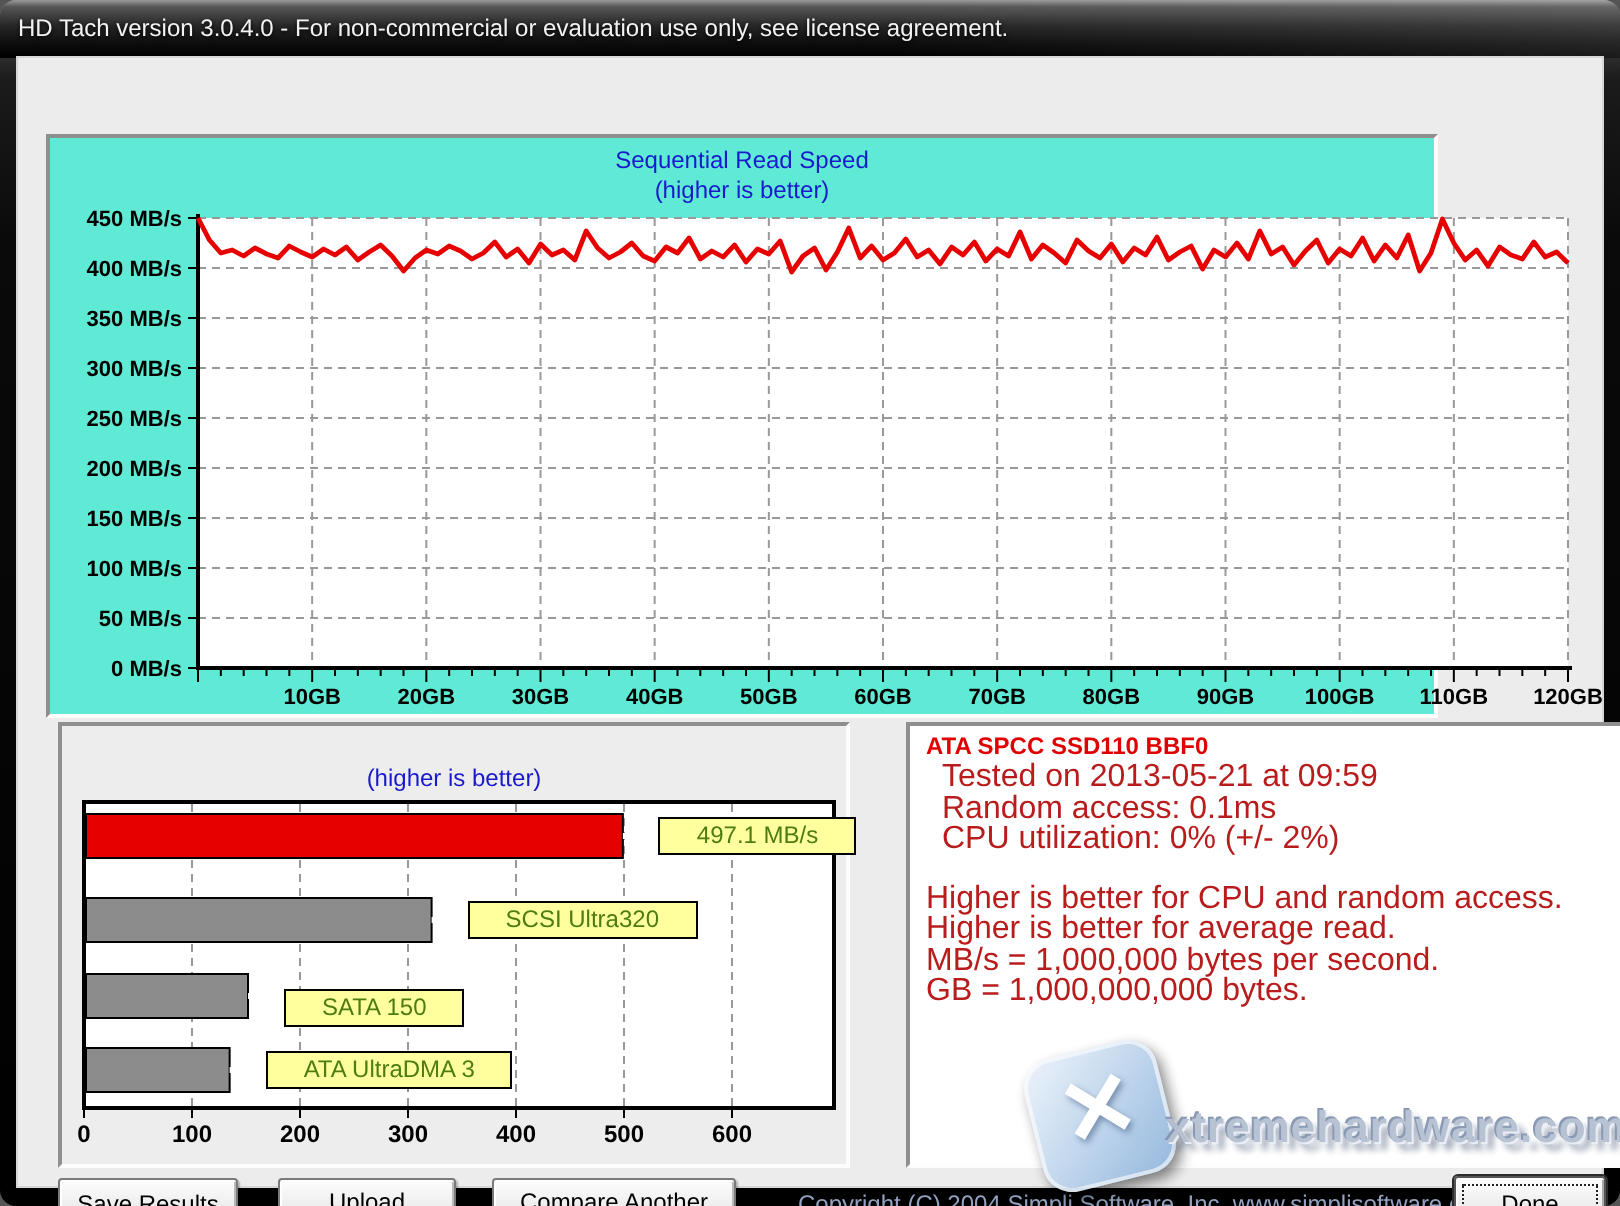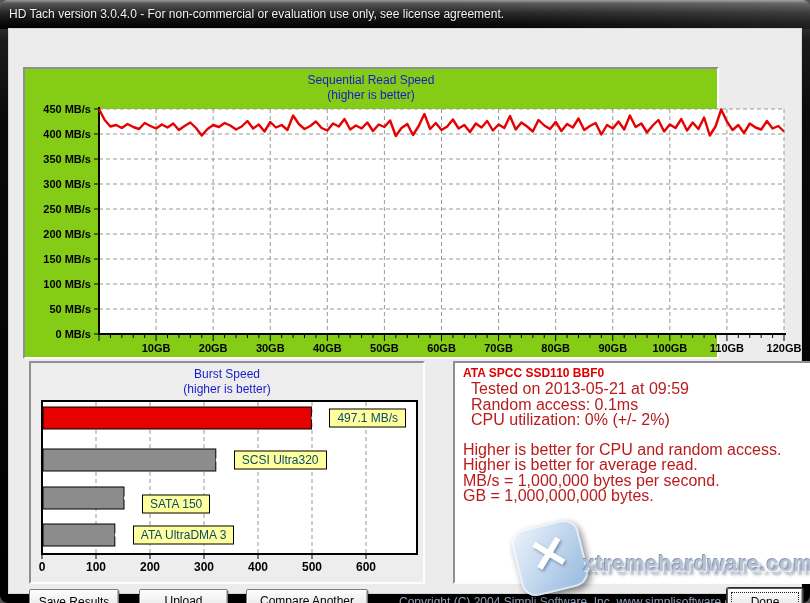--- a/index.html
+++ b/index.html
@@ -18,31 +18,31 @@
   }
   .titletext{
     position:absolute;left:9px;top:0;height:29px;line-height:28px;
     color:#f2f2f2;font-size:12px;text-shadow:0 1px 2px #000;white-space:nowrap;
   }
   .client{
     position:absolute;left:9px;top:29px;width:792px;height:564px;
     background:#ececec;box-shadow:0 0 0 1px #d6d6d6;
   }
   .panel{position:absolute;border:2px solid;border-color:#8f8f8f #fdfdfd #fdfdfd #8f8f8f;}
-  .seq-panel{left:14px;top:38px;width:696px;height:292px;background:#84cc16;}
+  .seq-panel{left:14px;top:38px;width:696px;height:292px;background:#5eead4;}
   .burst-panel{left:20px;top:332px;width:396px;height:223px;background:#ededed;}
   .info-panel{left:444px;top:332px;width:372px;height:223px;background:#ffffff;padding:3px 8px;}
   .chart-title{position:absolute;left:0;right:0;text-align:center;color:#1a1acc;font-size:12px;pointer-events:none;}
   .seq-title{top:4px;}  .seq-sub{top:19px;}
   .burst-title{top:4px;} .burst-sub{top:19px;}
   svg{position:absolute;left:0;top:0;}
   .bar-tag{
     position:absolute;transform:translateY(-50%);
-    background:#ffff9e;border:1px solid #000;color:#0c4a6e;
-    font-size:12px;padding:1px 7px 2px;white-space:nowrap;
+    background:#ffff9e;border:1px solid #000;color:#4d7c0f;
+    font-size:12px;padding:1px 18px 2px;white-space:nowrap;
   }
   .drive-name{color:#e00000;font-weight:bold;font-size:12px;line-height:15px;}
   .info-line{color:#b91c1c;font-size:16px;line-height:15.5px;}
   .indent{padding-left:8px;}
   .spacer{height:14px;}
   .btn{
     position:absolute;height:26px;
     background:linear-gradient(180deg,#fdfdfd,#ececec 60%,#dfdfdf);
     border:1px solid #7a7a7a;border-radius:2px;
     box-shadow:inset 1px 1px 0 #fff, inset -1px -1px 0 #b9b9b9, 1px 1px 1px rgba(0,0,0,.25);
@@ -205,21 +205,20 @@
           <line x1="736.1666666666666" y1="265" x2="736.1666666666666" y2="269" stroke="#000"></line>
           <line x1="747.5833333333333" y1="265" x2="747.5833333333333" y2="269" stroke="#000"></line>
           <line x1="759" y1="265" x2="759" y2="272" stroke="#000"></line>
           <line x1="74" y1="38" x2="74" y2="266" stroke="#000" stroke-width="2"></line>
           <line x1="73" y1="265" x2="761" y2="265" stroke="#000" stroke-width="2"></line>
           <polyline points="74.0,40.0 79.7,51.0 85.4,57.5 91.1,56.0 96.8,59.0 102.5,55.0 108.3,58.0 114.0,60.0 119.7,54.0 125.4,57.0 131.1,59.5 136.8,55.5 142.5,58.5 148.2,54.5 153.9,61.0 159.6,57.0 165.3,53.5 171.0,59.0 176.8,66.5 182.5,60.0 188.2,56.0 193.9,58.0 199.6,54.0 205.3,56.5 211.0,60.5 216.7,57.5 222.4,52.0 228.1,59.5 233.8,55.5 239.5,62.5 245.3,53.0 251.0,58.5 256.7,56.0 262.4,61.0 268.1,46.5 273.8,55.0 279.5,60.0 285.2,57.0 290.9,52.5 296.6,59.0 302.3,61.5 308.0,54.5 313.8,57.5 319.5,50.0 325.2,60.5 330.9,56.5 336.6,59.5 342.3,53.5 348.0,62.0 353.7,55.5 359.4,58.0 365.1,51.5 370.8,67.0 376.5,59.0 382.3,55.0 388.0,66.0 393.7,57.0 399.4,45.0 405.1,60.0 410.8,54.0 416.5,61.0 422.2,57.5 427.9,50.5 433.6,59.5 439.3,56.0 445.0,63.0 450.8,54.5 456.5,58.5 462.2,52.0 467.9,61.5 473.6,55.5 479.3,59.0 485.0,47.0 490.7,60.5 496.4,53.5 502.1,57.5 507.8,62.5 513.5,51.0 519.3,56.5 525.0,60.0 530.7,53.0 536.4,62.0 542.1,55.0 547.8,58.5 553.5,49.5 559.2,61.0 564.9,57.0 570.6,54.0 576.3,65.5 582.0,56.0 587.8,59.5 593.5,52.5 599.2,60.5 604.9,46.5 610.6,58.0 616.3,54.5 622.0,63.5 627.7,56.5 633.4,51.0 639.1,62.5 644.8,55.5 650.5,59.0 656.3,50.0 662.0,61.5 667.7,53.5 673.4,60.0 679.1,48.5 684.8,66.5 690.5,57.5 696.2,40.5 701.9,52.5 707.6,61.0 713.3,56.0 719.0,64.0 724.8,54.5 730.5,58.5 736.2,60.5 741.9,52.0 747.6,59.5 753.3,57.0 759.0,62.5" fill="none" stroke="#e60000" stroke-width="2.4" stroke-linejoin="round"></polyline>
         </svg>
     </div>
 
     <div class="panel burst-panel" id="burstpanel">
-      <div class="chart-title burst-title">Burst Speed</div>
       <div class="chart-title burst-sub">(higher is better)</div>
       <svg id="burstsvg" width="392" height="219" viewBox="0 0 392 219">
           <rect x="11" y="38" width="375" height="153" fill="#ffffff" stroke="#000" stroke-width="2"></rect>
           <line x1="11" y1="191" x2="11" y2="196" stroke="#000"></line>
           <text x="11" y="208" text-anchor="middle" style="font:bold 12px 'Liberation Sans',sans-serif" fill="#000">0</text>
           <line x1="65" y1="39" x2="65" y2="190" stroke="#999" stroke-dasharray="4 3"></line>
           <line x1="65" y1="191" x2="65" y2="196" stroke="#000"></line>
           <text x="65" y="208" text-anchor="middle" style="font:bold 12px 'Liberation Sans',sans-serif" fill="#000">100</text>
           <line x1="119" y1="39" x2="119" y2="190" stroke="#999" stroke-dasharray="4 3"></line>
           <line x1="119" y1="191" x2="119" y2="196" stroke="#000"></line>

